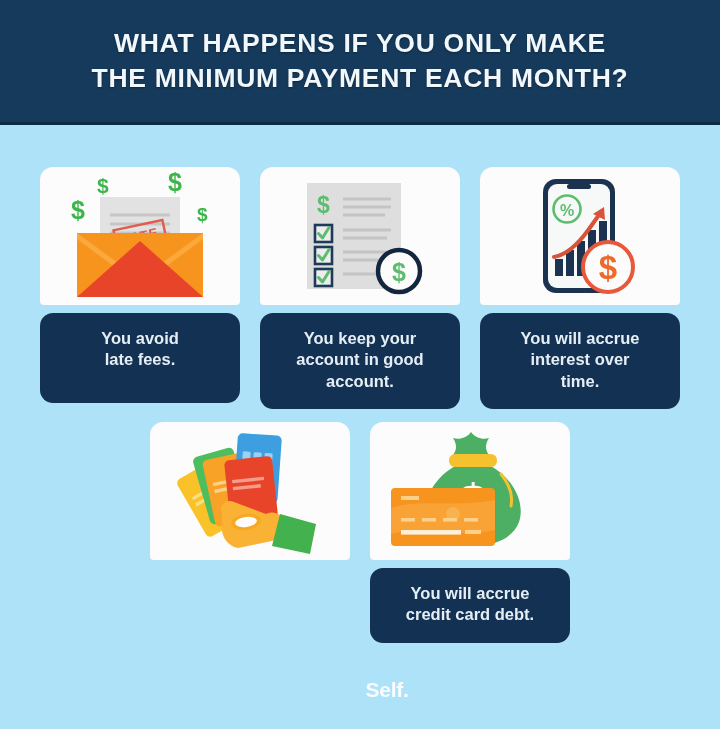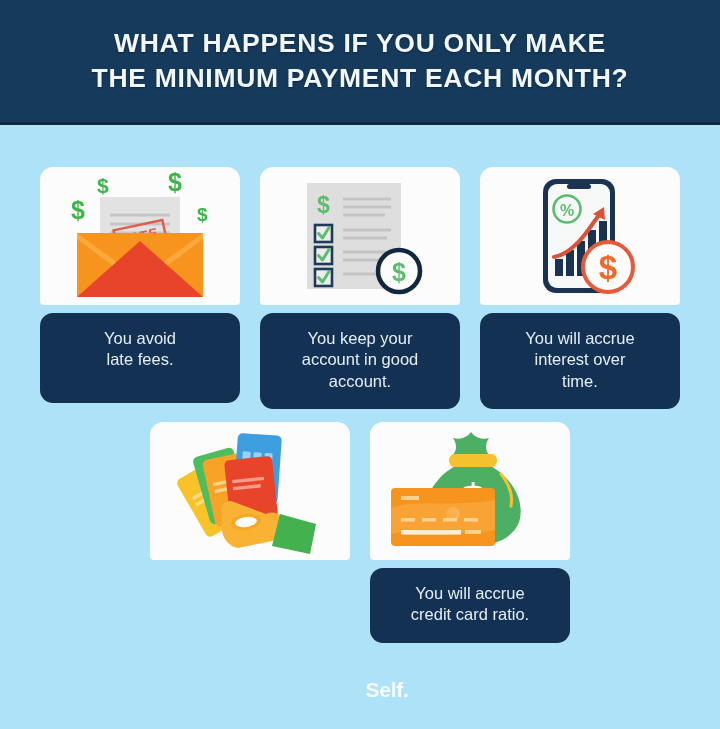--- a/index.html
+++ b/index.html
@@ -83,20 +83,21 @@
   .card-caption {
     margin-top: 8px;
     background: #133253;
     border-radius: 13px;
     color: #E6EEF5;
     font-size: 16.5px;
     line-height: 1.30;
     text-align: center;
     padding: 15px 10px 17px 10px;
     box-sizing: border-box;
+    font-weight: bold;
   }
   .card-caption.tall { min-height: 90px; }
 
   
   .footer {
     position: absolute;
     left: 0;
     top: 678px;
     width: 720px;
     text-align: center;
@@ -303,21 +304,21 @@
               <rect x="60" y="92" width="14" height="3.6"></rect>
               <rect x="81" y="92" width="14" height="3.6"></rect>
             </g>
             <rect x="18" y="104" width="60" height="4.6" fill="#FDF0DA"></rect>
             <rect x="82" y="104" width="16" height="4" fill="#FBD08B"></rect>
           </g>
         </svg>
       </div>
       <div class="card-caption">
         <span>You will accrue</span><br>
-        <span>credit card ratio.</span>
+        <span>credit card debt.</span>
       </div>
     </div>
 
   </div>
 
   <div class="footer">
     <span class="brand">Self.</span>
   </div>
 
 </div>

